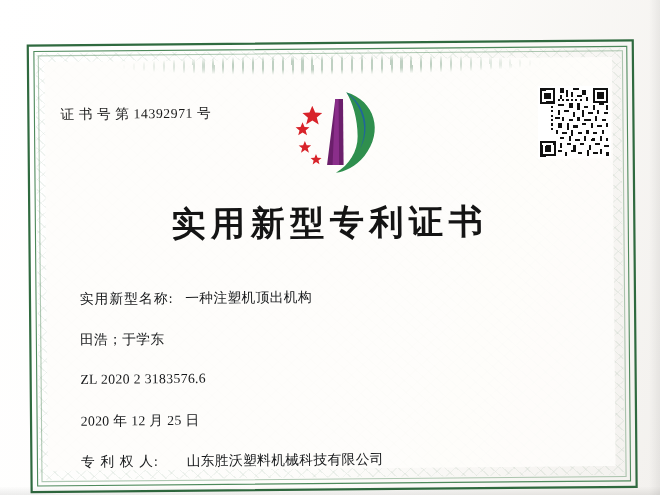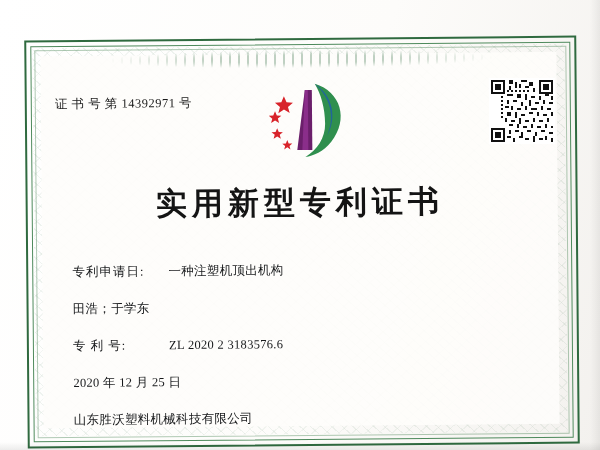--- a/index.html
+++ b/index.html
@@ -318,38 +318,38 @@
             <rect x="31" y="30" width="1" height="2"></rect>
         </g>
       </svg>
     </div>
 
     <div class="title">实用新型专利证书</div>
 
     <div class="fields">
 
       <div class="field-row">
-        <div class="field-label">专利申请日:</div>
+        <div class="field-label">实用新型名称:</div>
         <div class="field-value">一种注塑机顶出机构</div>
       </div>
 
       <div class="field-row">
         <div class="field-value">田浩；于学东</div>
       </div>
 
       <div class="field-row">
-        <div class="field-label">专 利 号:</div>
         <div class="field-value">ZL 2020 2 3183576.6</div>
       </div>
 
       <div class="field-row">
         <div class="field-value">2020 年 12 月 25 日</div>
       </div>
 
       <div class="field-row">
+        <div class="field-label">专 利 权 人:</div>
         <div class="field-value">山东胜沃塑料机械科技有限公司</div>
       </div>
 
     </div>
   </div>
 
   <div class="scan-edge"></div>
   <div class="scan-edge-right"></div>
 </div>
 

